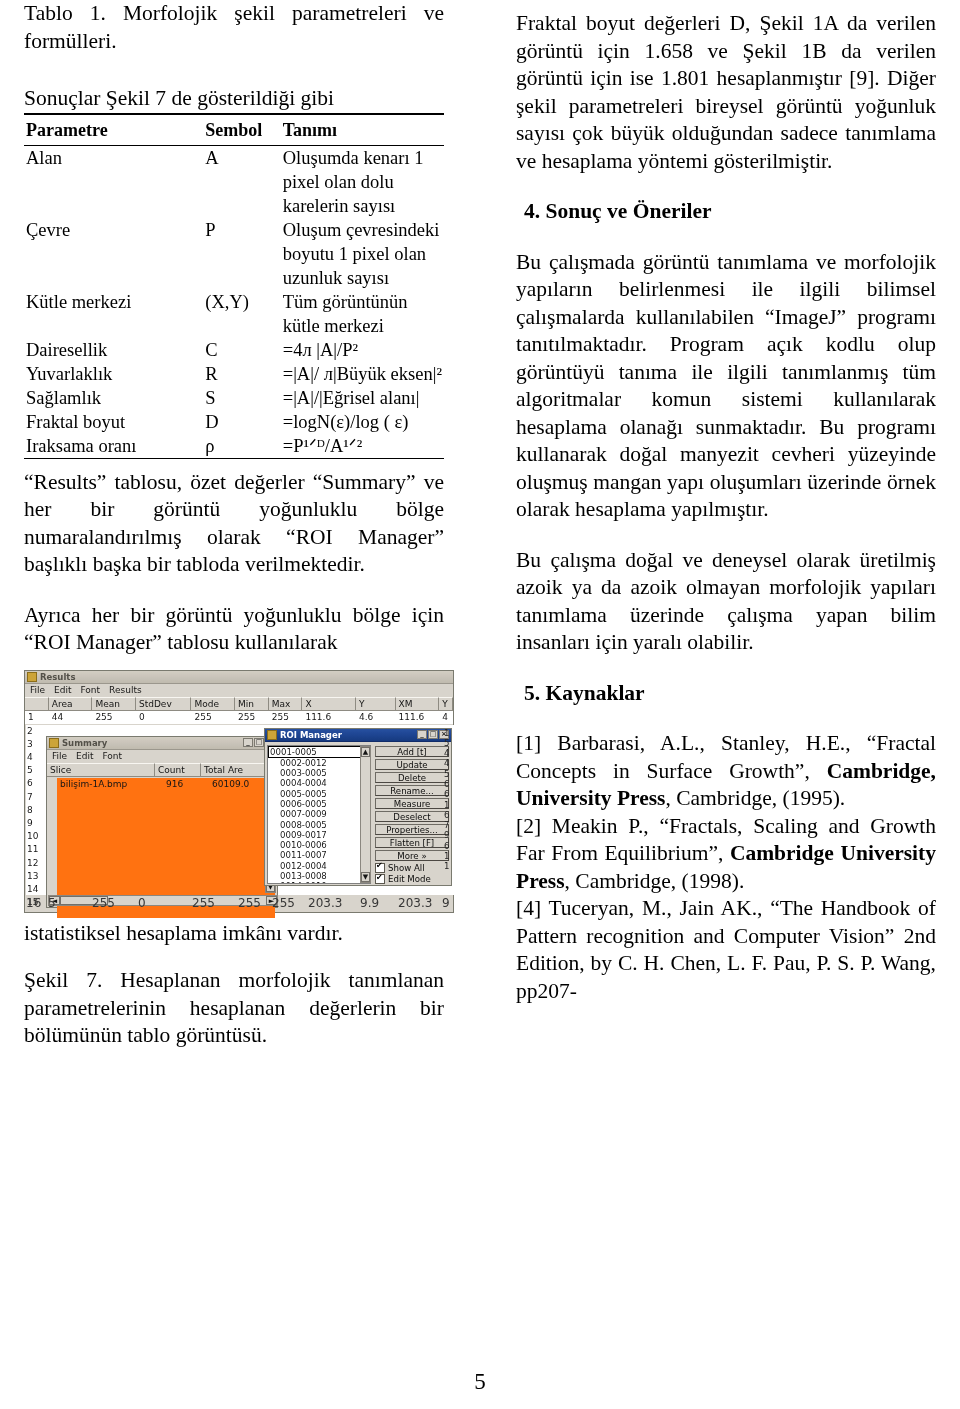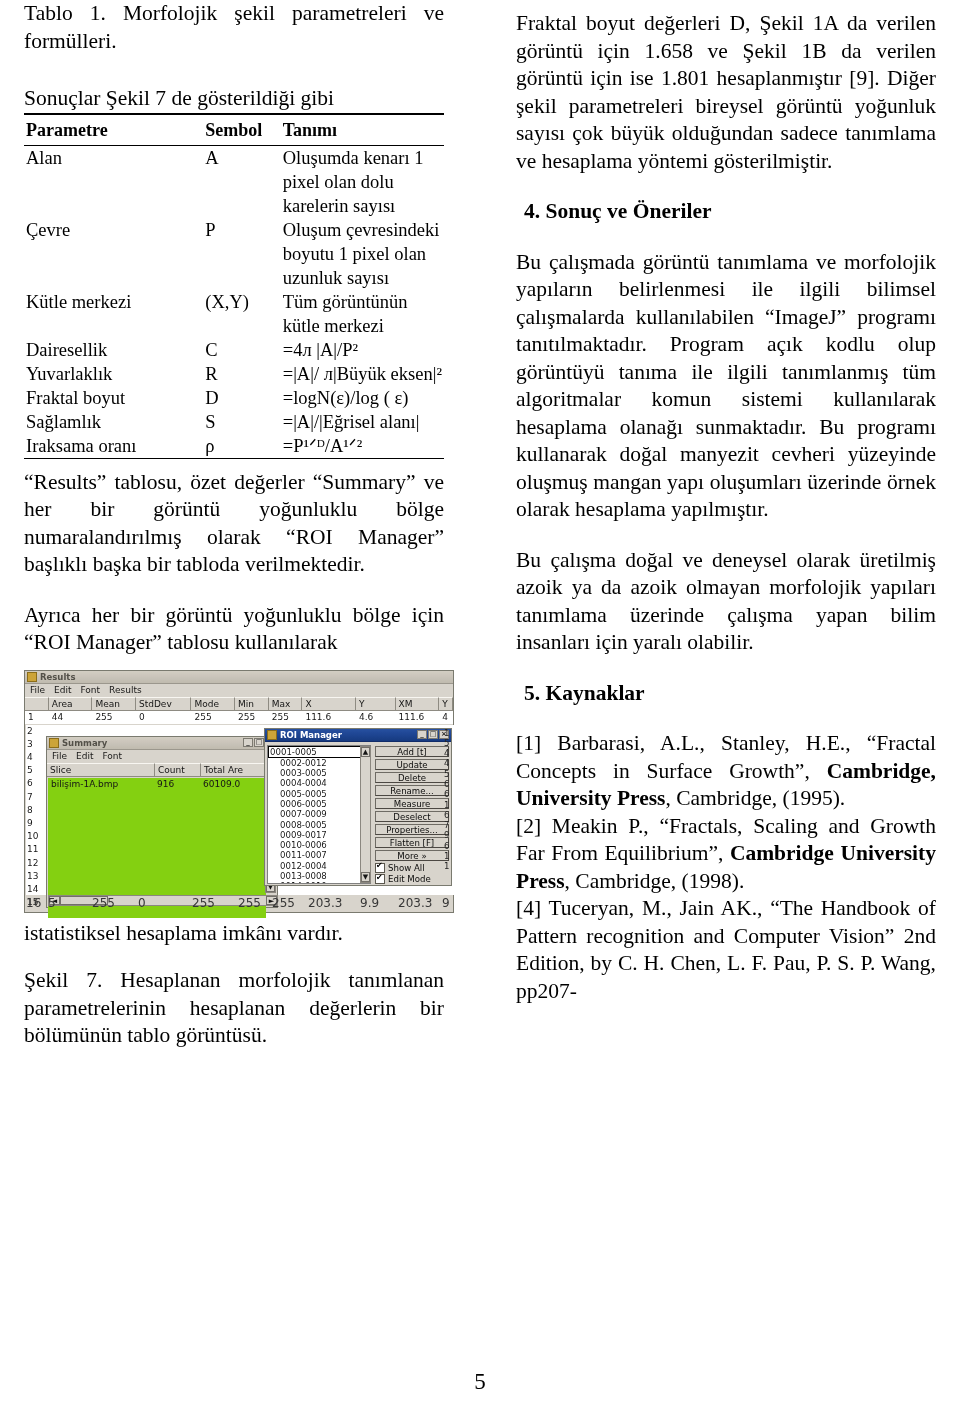--- a/index.html
+++ b/index.html
@@ -347,28 +347,28 @@
           <td>Dairesellik</td>
           <td class="sym">C</td>
           <td class="nowrapcell">=4л |A|/P²</td>
         </tr>
         <tr>
           <td>Yuvarlaklık</td>
           <td class="sym">R</td>
           <td class="nowrapcell">=|A|/ л|Büyük eksen|²</td>
         </tr>
         <tr>
+          <td>Sağlamlık</td>
+          <td class="sym">S</td>
+          <td class="nowrapcell">=|A|/|Eğrisel alanı|</td>
+        </tr>
+        <tr>
           <td>Fraktal boyut</td>
           <td class="sym">D</td>
           <td class="nowrapcell">=logN(ε)/log ( ε)</td>
-        </tr>
-        <tr>
-          <td>Sağlamlık</td>
-          <td class="sym">S</td>
-          <td class="nowrapcell">=|A|/|Eğrisel alanı|</td>
         </tr>
         <tr class="rule-bottom">
           <td>Iraksama oranı</td>
           <td class="sym">ρ</td>
           <td class="nowrapcell">=P¹ᐟᴰ/A¹ᐟ²</td>
         </tr>
       </tbody>
     </table>
 
     <div class="gap-s"></div>
@@ -454,21 +454,21 @@
         <div class="menubar">
           <span>File</span>
           <span>Edit</span>
           <span>Font</span>
         </div>
         <div class="grid-head">
           <div class="cell" style="width:108px">Slice</div>
           <div class="cell" style="width:46px">Count</div>
           <div class="cell" style="width:64px">Total Are</div>
         </div>
-        <div style="position:absolute; left:1px; top:41px; width:218px; height:143px; background:#84cc16;">
+        <div style="position:absolute; left:10px; top:41px; width:218px; height:143px; background:#f97316;">
           <div class="grid-row" style="background:transparent;">
             <div class="cell" style="width:106px">bilişim-1A.bmp</div>
             <div class="cell" style="width:46px">916</div>
             <div class="cell" style="width:64px">60109.0</div>
           </div>
         </div>
 
         <div class="scrollbar-v" style="right:1px; top:28px; height:128px;">
           <div class="sb-arrow">▲</div>
           <div class="sb-arrow">▼</div>

